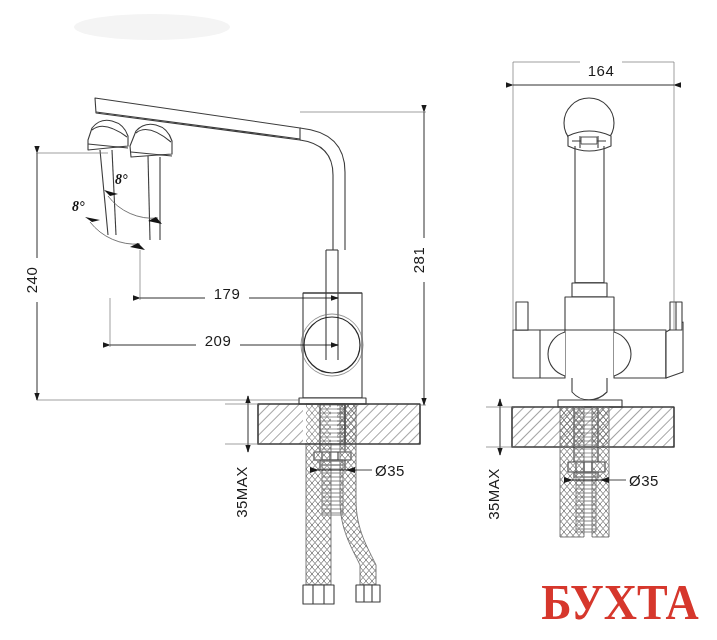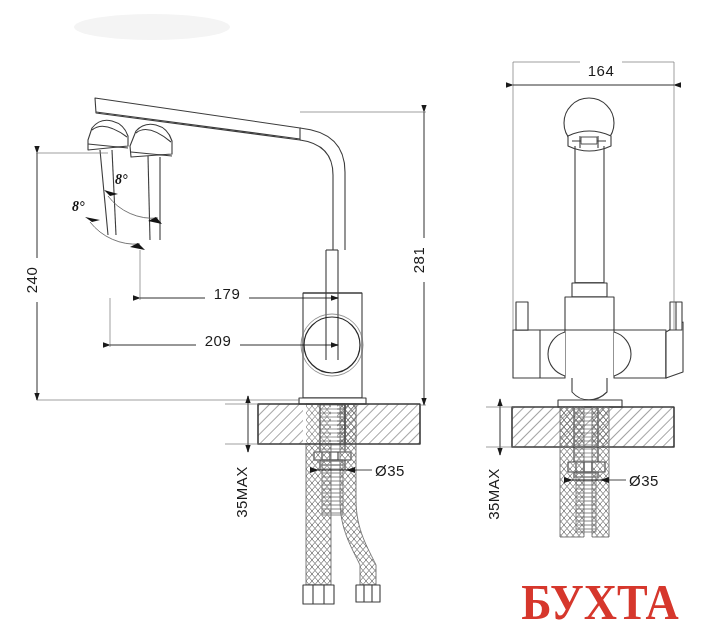--- a/index.html
+++ b/index.html
@@ -18,21 +18,21 @@
   #drawing-svg {
     position: absolute;
     left: 0;
     top: 0;
     width: 717px;
     height: 640px;
   }
   
   #brand-watermark {
     position: absolute;
-    left: 505px;
+    left: 525px;
     top: 568px;
     width: 190px;
     height: 62px;
     pointer-events: none;
     text-align: center;
   }
   #brand-watermark svg { width: 190px; height: 62px; display: block; }
   .dim-text {
     font-family: "Liberation Sans", sans-serif;
     font-size: 15px;

